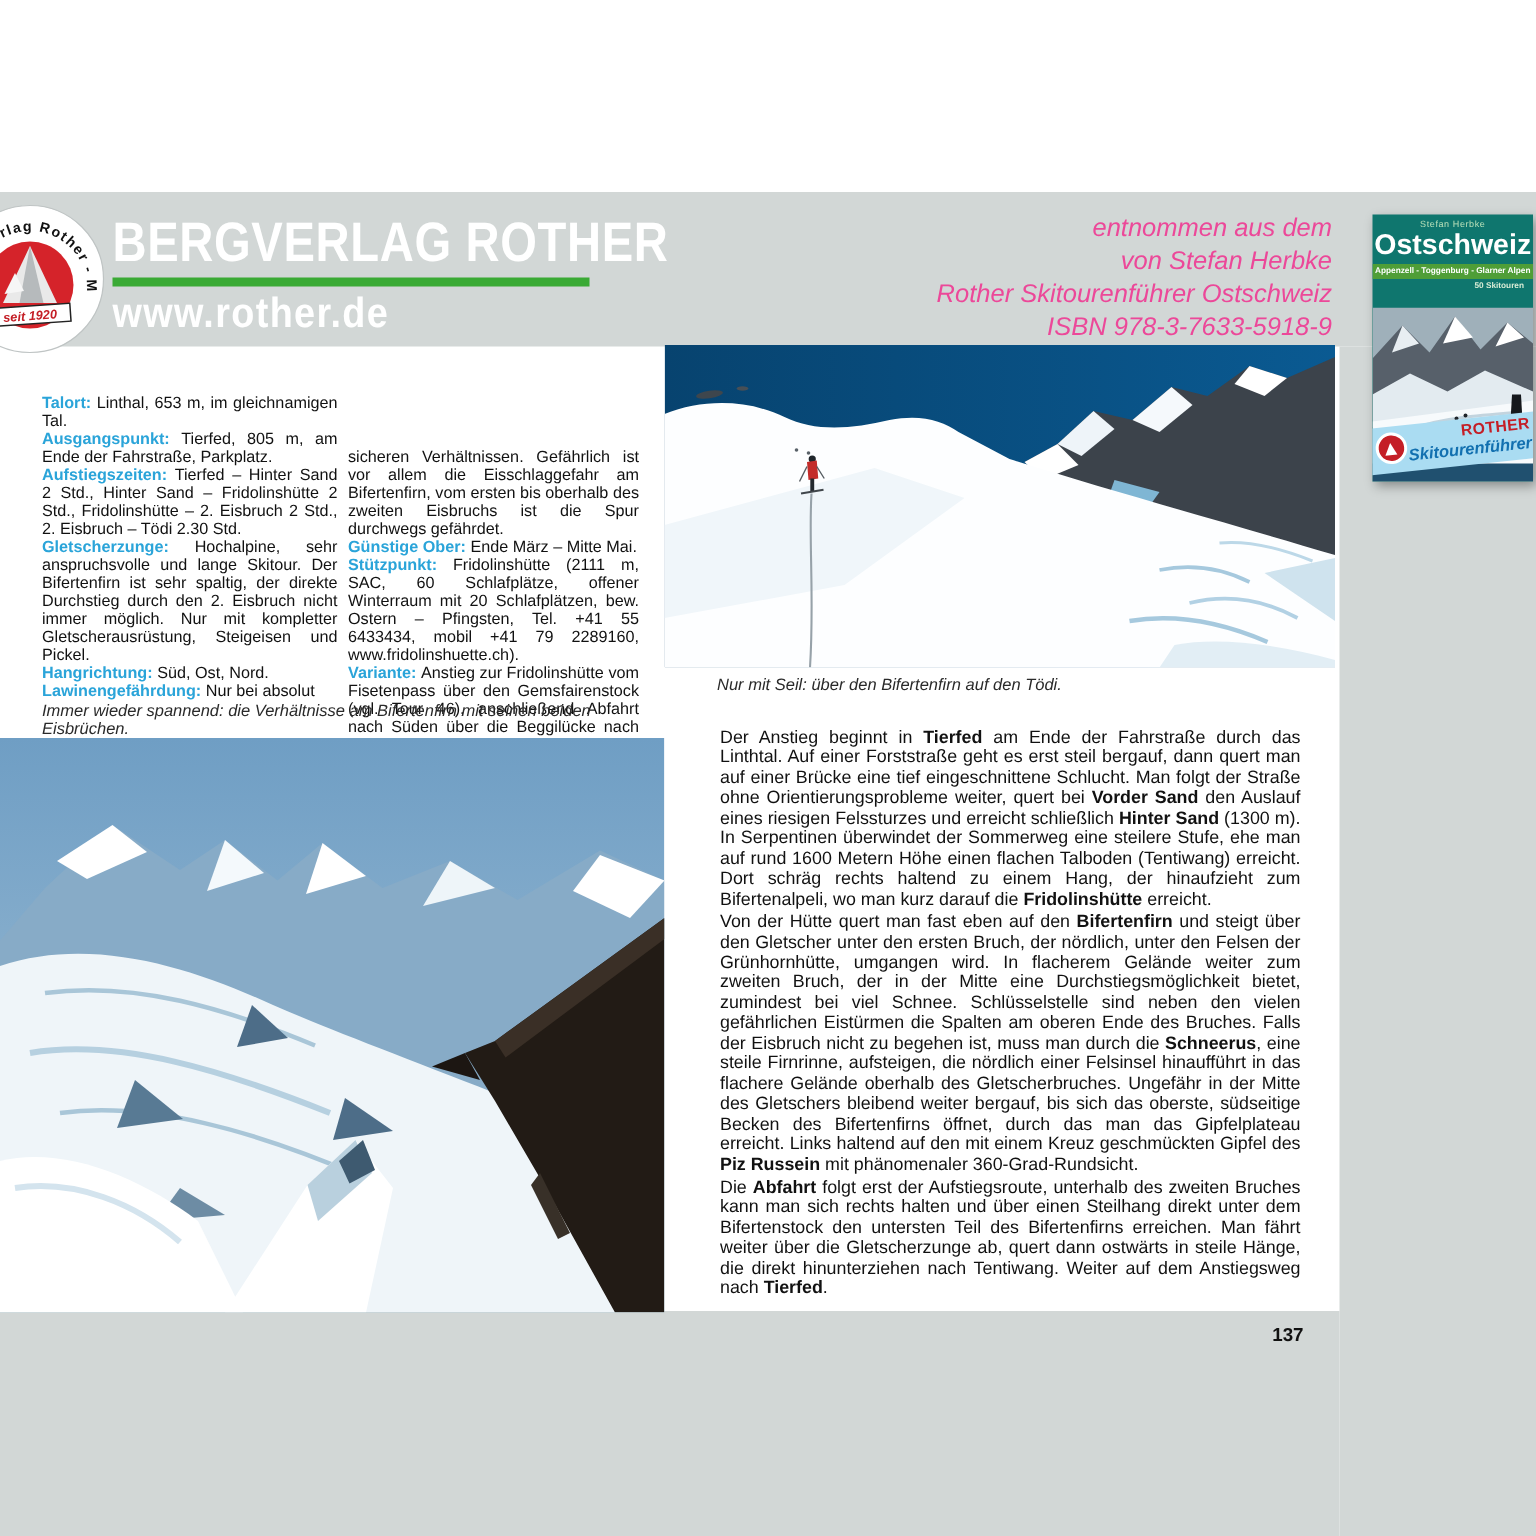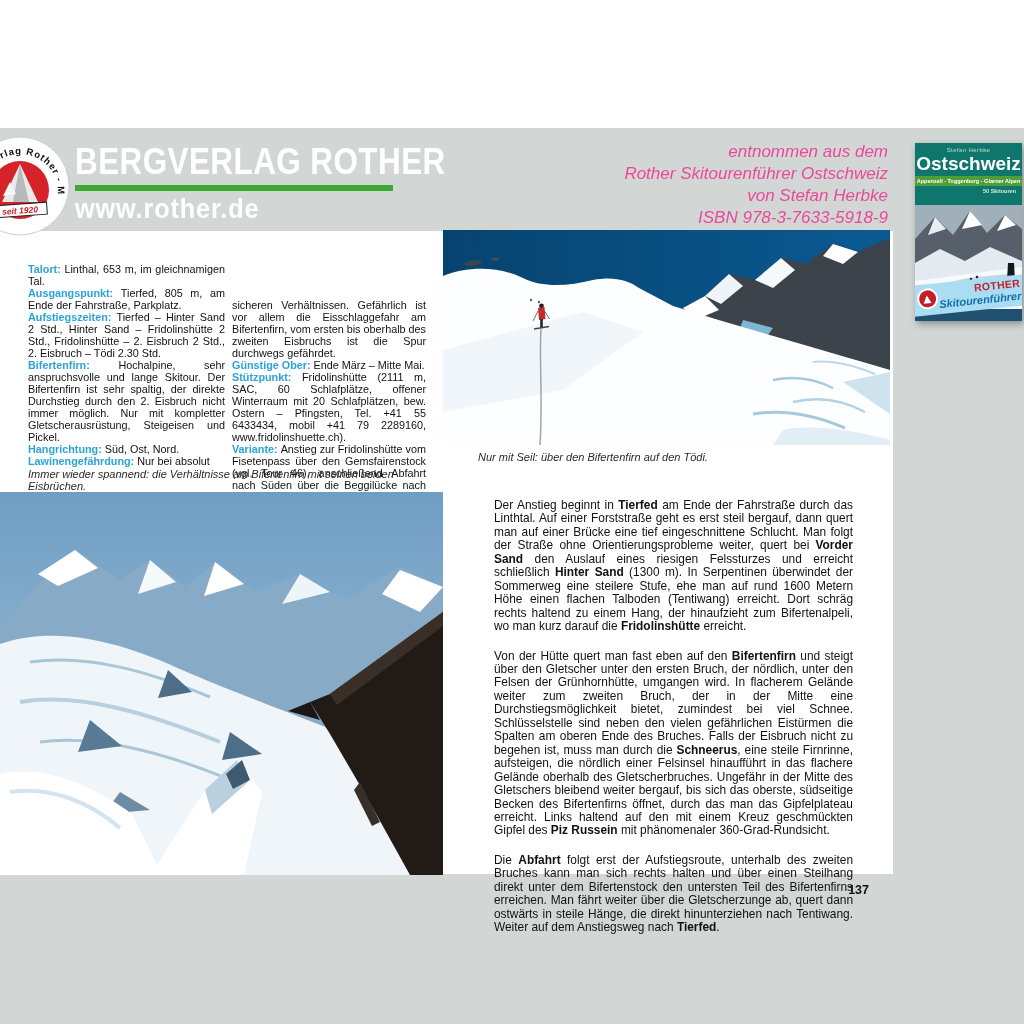--- a/index.html
+++ b/index.html
@@ -45,21 +45,21 @@
   #caption-right{left:478px;top:451px;width:400px;}
 
   
   .photo{position:absolute;overflow:hidden;}
   #right-photo{left:443px;top:230px;width:447px;height:215px;}
   #left-photo{left:0;top:492px;width:443px;height:383px;}
   .photo svg{display:block;width:100%;height:100%;}
 
   
   #body-text{position:absolute;left:478px;top:483px;width:391px;font-size:11.9px;line-height:13.45px;text-align:justify;hyphens:auto;}
-  #body-text p{margin:16px;}
+  #body-text p{margin:2px;}
   .bd{font-weight:700;}
   .page-number{position:absolute;left:478px;top:839px;width:391px;text-align:right;font-size:12.5px;font-weight:700;color:#111;margin-top:44px;}
 </style>
 </head>
 <body>
 
 <div id="canvas">
 
   <div class="header-band" style="background: rgb(210, 215, 214);"></div>
   <div class="gray-right" style="background: rgb(210, 215, 214);"></div>
@@ -84,22 +84,22 @@
       </g>
     </svg>
   </div>
 
   <div class="brand">BERGVERLAG ROTHER</div>
   <div class="green-line" style="background: rgb(58, 170, 53);"></div>
   <div class="site-url">www.rother.de</div>
 
   <div class="source-note">
     <div>entnommen aus dem</div>
+    <div>von Stefan Herbke</div>
     <div>Rother Skitourenführer Ostschweiz</div>
-    <div>von Stefan Herbke</div>
     <div>ISBN 978-3-7633-5918-9</div>
   </div>
 
   <div class="cover">
     <div class="cover-author">Stefan Herbke</div>
     <div class="cover-title">Ostschweiz</div>
     <div class="cover-subtitle">Appenzell - Toggenburg - Glarner Alpen</div>
     <div class="cover-badge">50 Skitouren</div>
     <div class="cover-photo">
       <svg viewBox="0 0 107 116" preserveAspectRatio="none">
@@ -125,21 +125,21 @@
         <div class="cover-band-rother">ROTHER</div>
         <div class="cover-band-series">Skitourenführer</div>
       </div>
     </div>
   </div>
 
   <div class="info-col" id="info-col-1">
       <p class="info-entry"><span class="info-label">Talort: </span>Linthal, 653 m, im gleichnamigen Tal.</p>
       <p class="info-entry"><span class="info-label">Ausgangspunkt: </span>Tierfed, 805 m, am Ende der Fahrstraße, Parkplatz.</p>
       <p class="info-entry"><span class="info-label">Aufstiegszeiten: </span>Tierfed – Hinter Sand 2 Std., Hinter Sand – Fridolinshütte 2 Std., Fridolinshütte – 2. Eisbruch 2 Std., 2. Eisbruch – Tödi 2.30 Std.</p>
-      <p class="info-entry"><span class="info-label">Bifertenfirn: </span>Hochalpine, sehr anspruchsvolle und lange Skitour. Der Bifertenfirn ist sehr spaltig, der direkte Durchstieg durch den 2. Eisbruch nicht immer möglich. Nur mit kompletter Gletscherausrüstung, Steigeisen und Pickel.</p>
+      <p class="info-entry"><span class="info-label">Gletscherzunge: </span>Hochalpine, sehr anspruchsvolle und lange Skitour. Der Bifertenfirn ist sehr spaltig, der direkte Durchstieg durch den 2. Eisbruch nicht immer möglich. Nur mit kompletter Gletscherausrüstung, Steigeisen und Pickel.</p>
       <p class="info-entry"><span class="info-label">Hangrichtung: </span>Süd, Ost, Nord.</p>
       <p class="info-entry"><span class="info-label">Lawinengefährdung: </span>Nur bei absolut</p>
     </div>
   <div class="info-col" id="info-col-2">
       <p class="info-entry">sicheren Verhältnissen. Gefährlich ist vor allem die Eisschlaggefahr am Bifertenfirn, vom ersten bis oberhalb des zweiten Eisbruchs ist die Spur durchwegs gefährdet.</p>
       <p class="info-entry"><span class="info-label">Günstige Ober: </span>Ende März – Mitte Mai.</p>
       <p class="info-entry"><span class="info-label">Stützpunkt: </span>Fridolinshütte (2111 m, SAC, 60 Schlafplätze, offener Winterraum mit 20 Schlafplätzen, bew. Ostern – Pfingsten, Tel. +41 55 6433434, mobil +41 79 2289160, www.fridolinshuette.ch).</p>
       <p class="info-entry"><span class="info-label">Variante: </span>Anstieg zur Fridolinshütte vom Fisetenpass über den Gemsfairenstock (vgl. Tour 46), anschließend Abfahrt nach Süden über die Beggilücke nach Ober Sand. Gegenanstieg zum Ochsenstock und Abfahrt zur Hütte.</p>
     </div>
 

